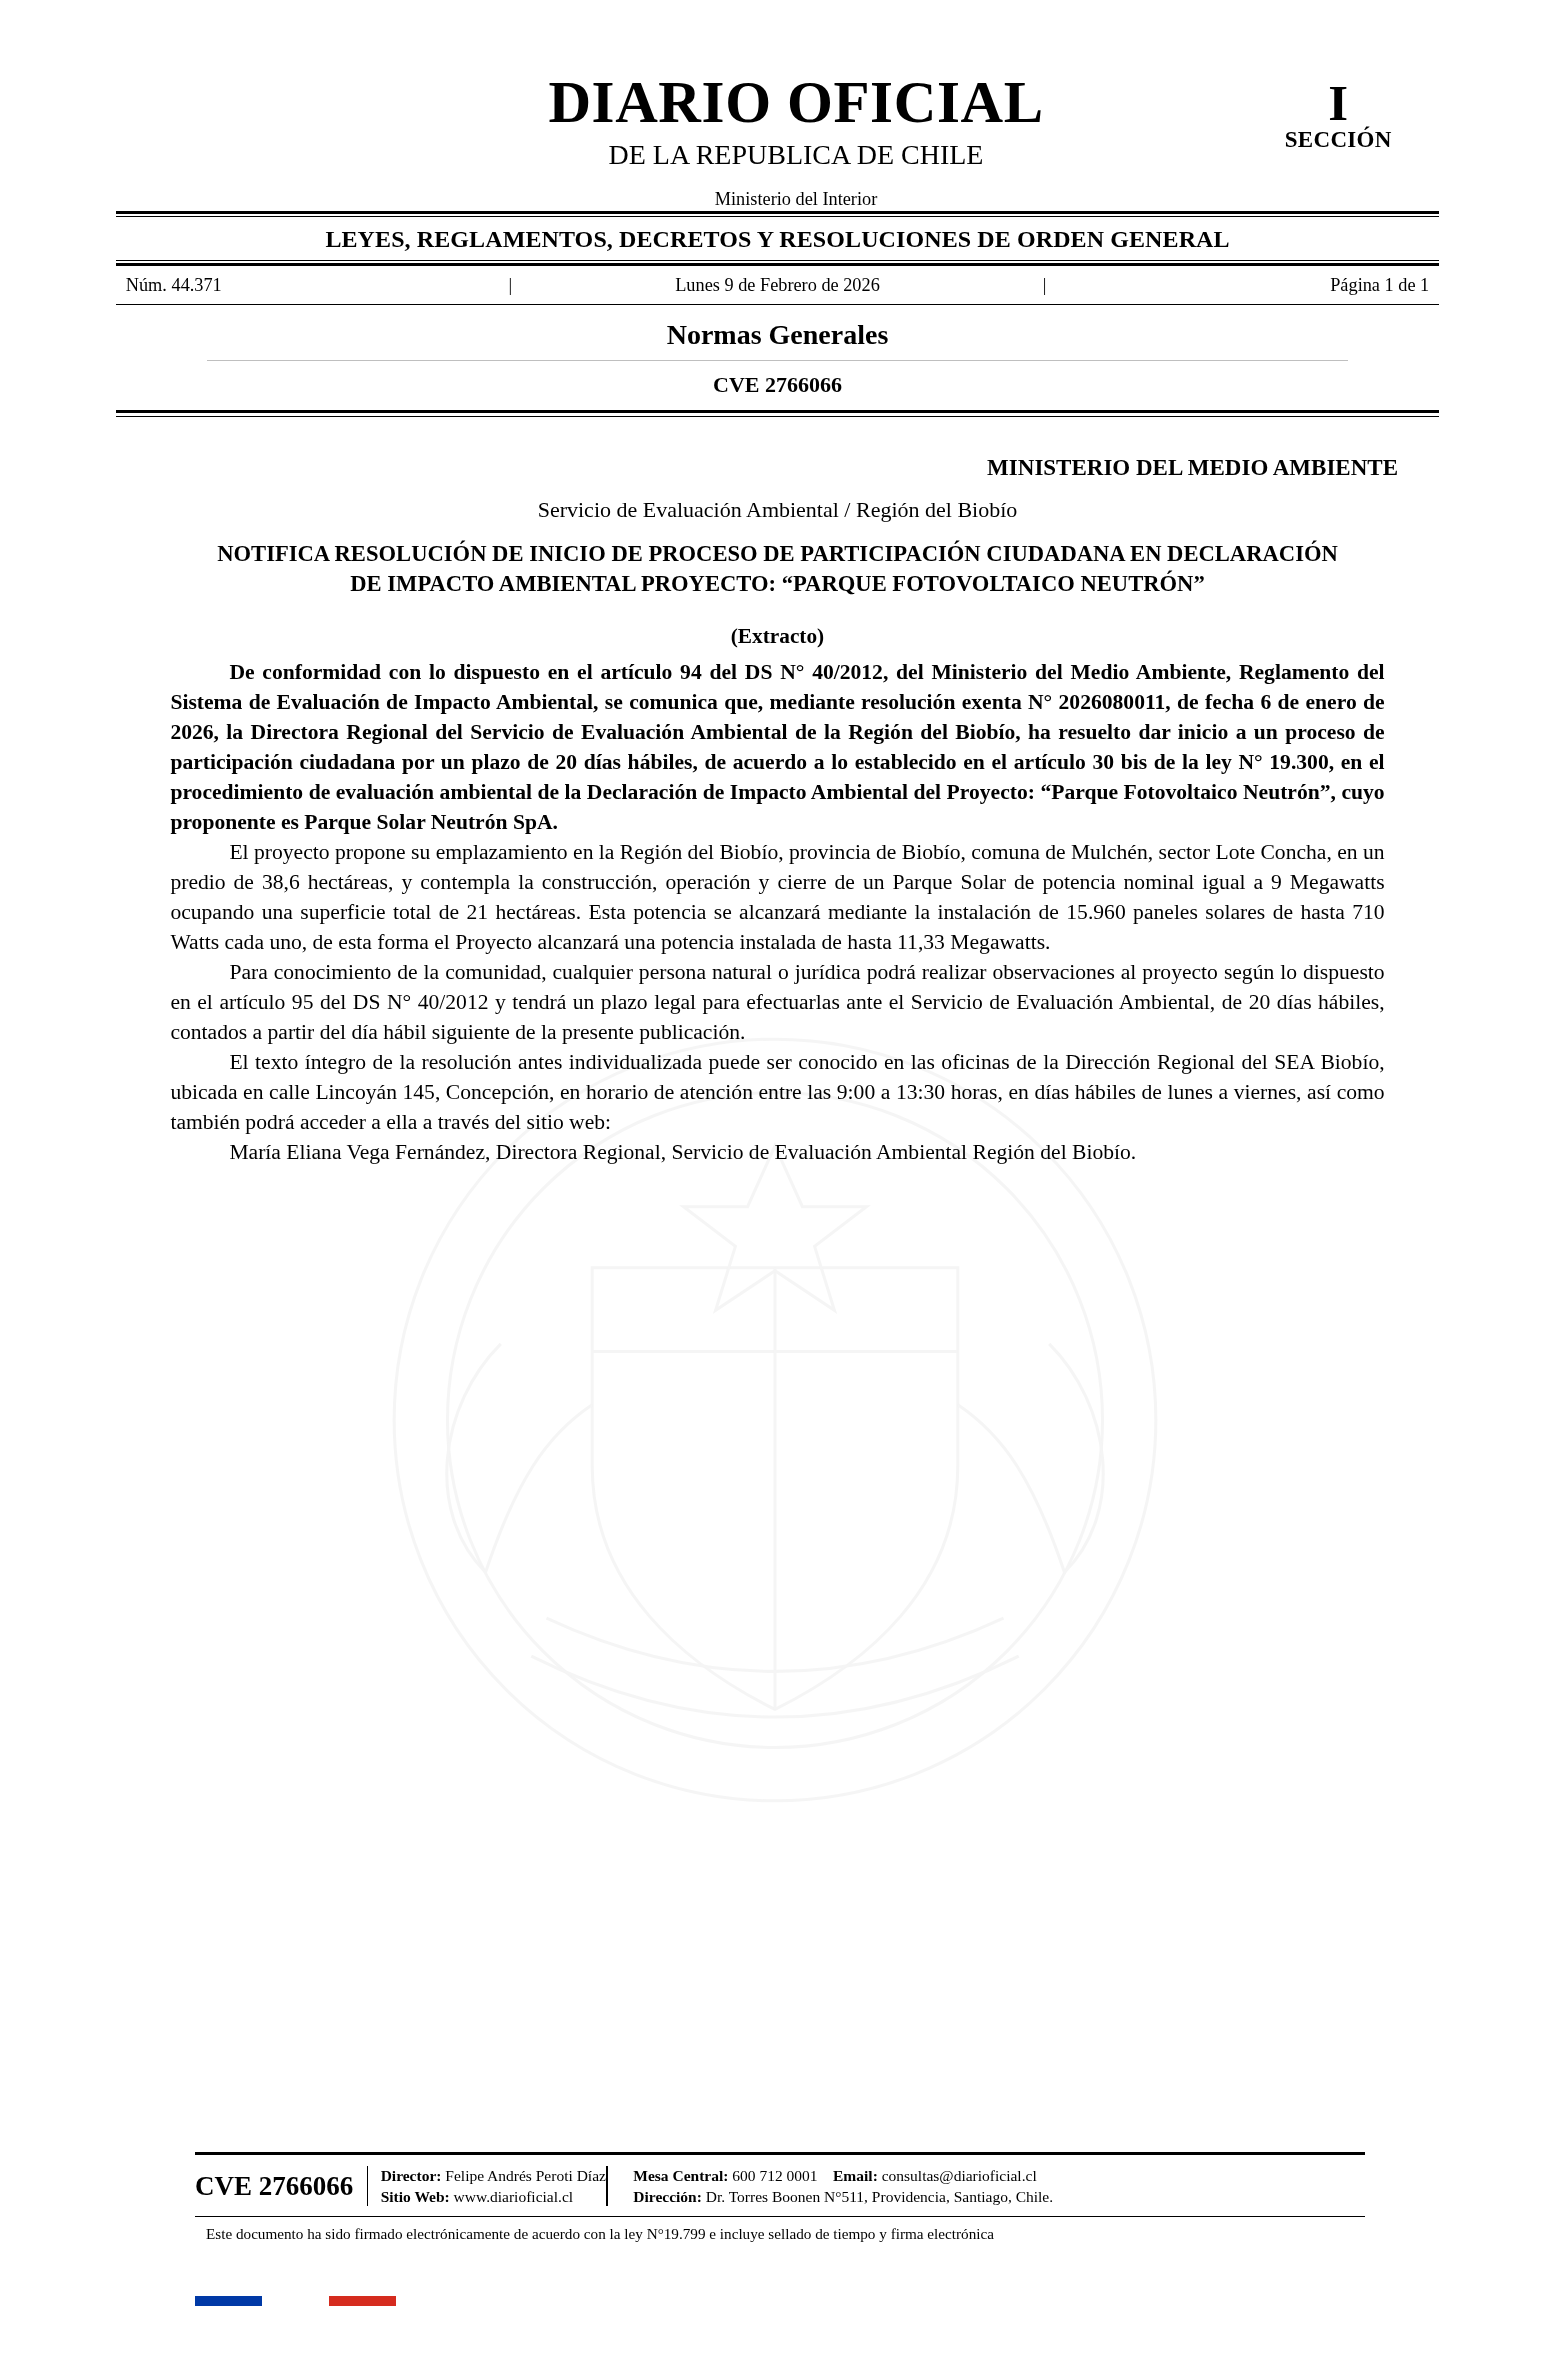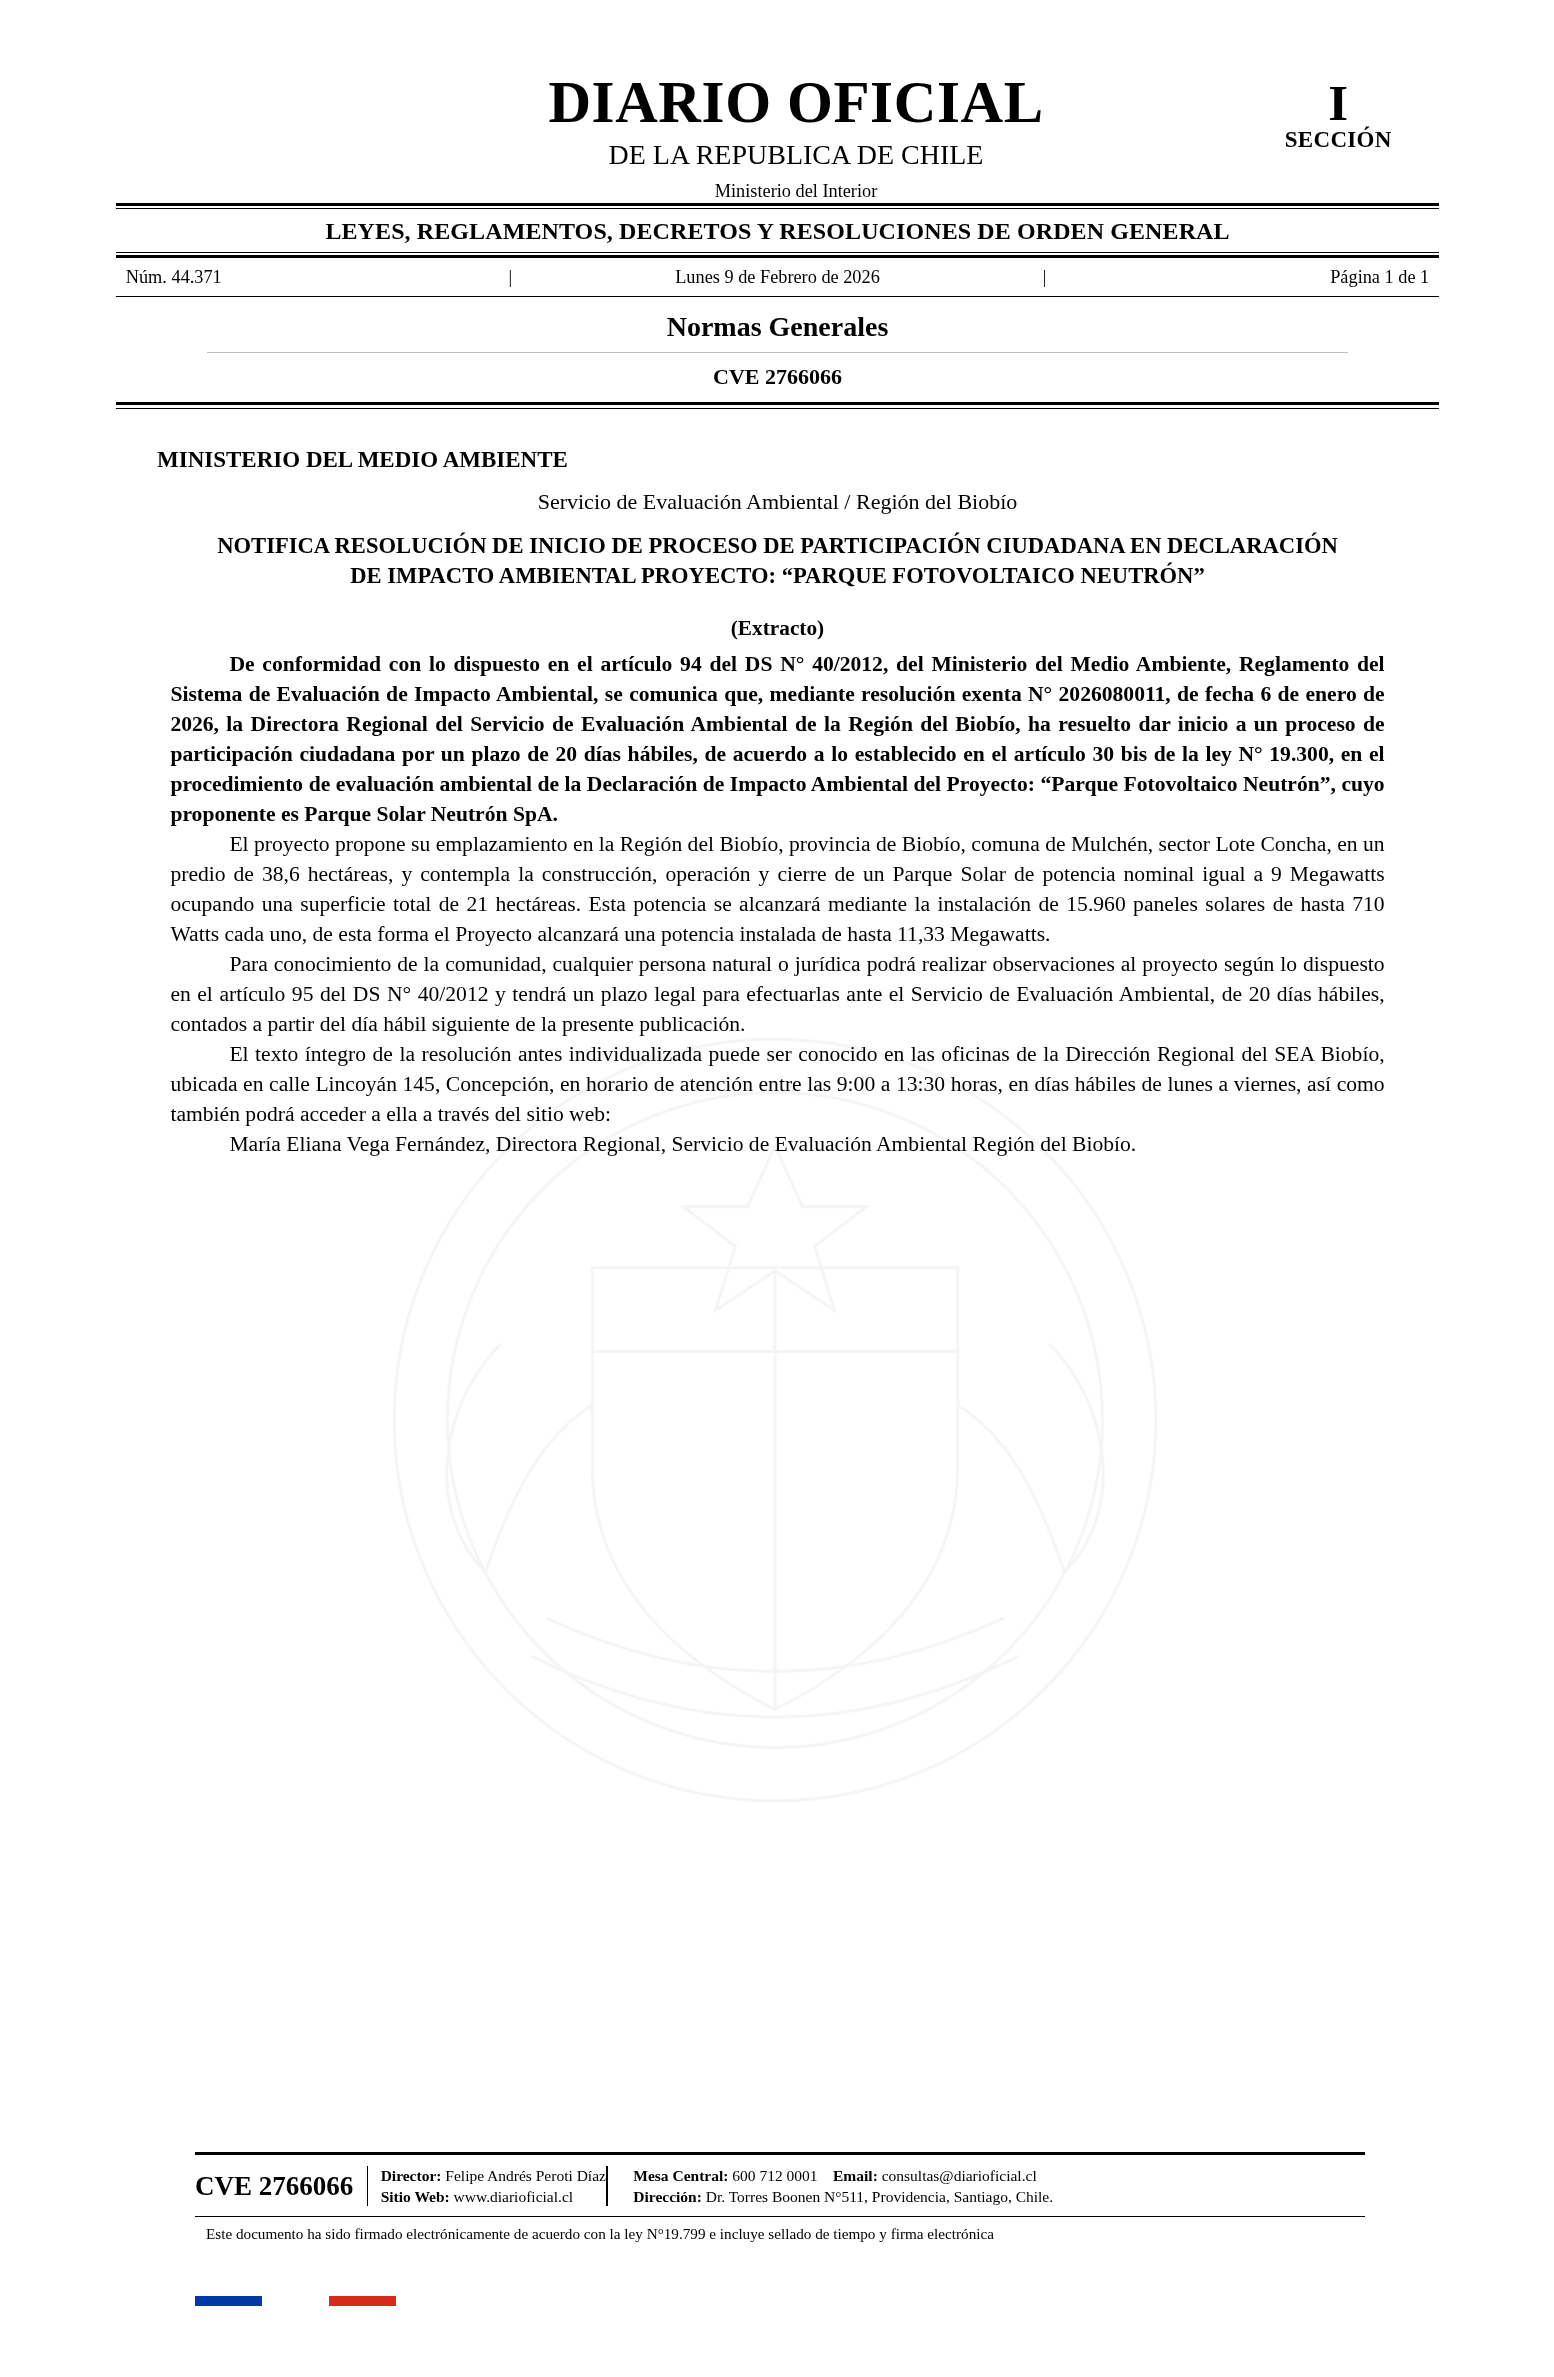--- a/index.html
+++ b/index.html
@@ -46,21 +46,21 @@
   }
   .masthead-sub1 {
     font-size: 28px;
     line-height: 1.2;
     margin-top: 6.1px;
     padding-left: 37px;
   }
   .masthead-sub2 {
     font-size: 18.3px;
     line-height: 1.2;
-    margin-top: 9px;
+    margin-top: 17px;
     padding-left: 37px;
   }
   .section-mark {
     position: absolute;
     right: 18.3px;
     top: 79px;
     text-align: center;
     width: 165px;
   }
   .section-mark .big-i {
@@ -124,21 +124,21 @@
     font-weight: bold;
     font-size: 22px;
     padding: 11px 0 12.2px 0;
   }
 
   
   .body-area {
     padding: 0 41px 0 41px;
   }
   .ministry {
-    text-align: left;
+    text-align: right;
     font-weight: bold;
     font-size: 23px;
     margin-top: 38px;
   }
   .service {
     text-align: center;
     font-size: 22px;
     margin-top: 16px;
   }
   .headline {

